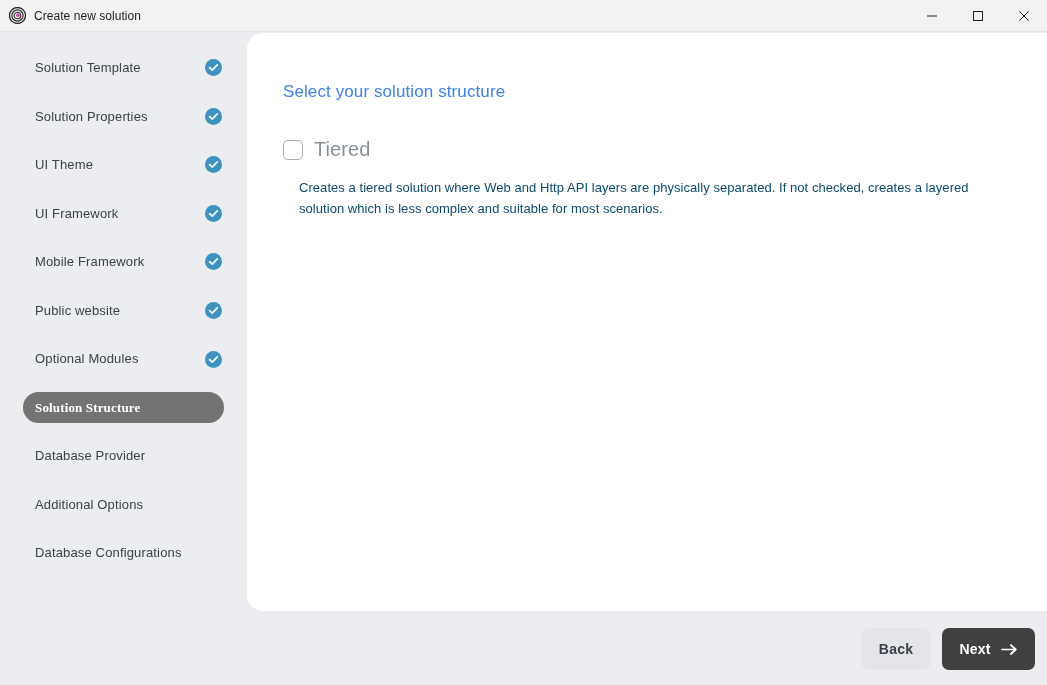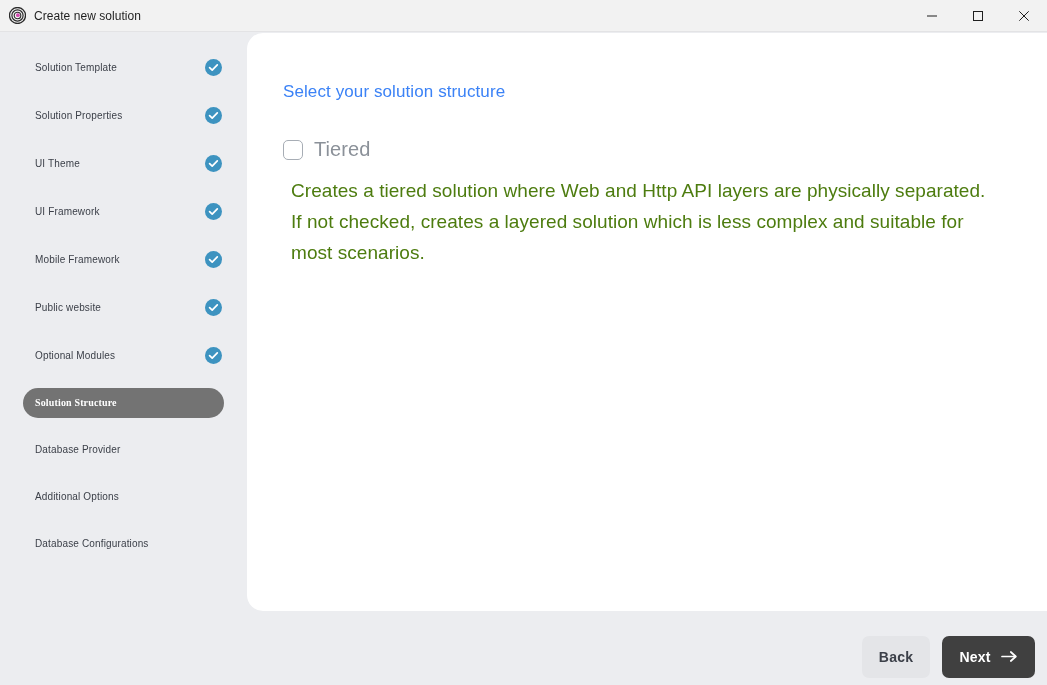--- a/index.html
+++ b/index.html
@@ -124,21 +124,21 @@
     min-height: 30px;
     display: flex;
     align-items: center;
     padding: 7px 12px 7px 12px;
     box-sizing: border-box;
     border-radius: 18px;
     cursor: pointer;
   }
   .nav-item + .nav-item { margin-top: 17px; }
   .nav-label {
-    font-size: 10px;
+    font-size: 13px;
     color: #3c4049;
     line-height: 1.35;
     flex: 1 1 auto;
     letter-spacing: 0.15px;
   }
   .nav-item.active {
     background: #737373;
     font-family: Liberation Serif, serif;
   }
   .nav-item.active .nav-label {
@@ -189,37 +189,37 @@
     cursor: pointer;
     position: relative;
   }
   .checkbox-label {
     font-size: 20px;
     color: #8b9199;
     cursor: pointer;
     letter-spacing: 0.1px;
   }
   .help-text {
-    font-size: 19px;
-    color: #4d7c0f;
+    font-size: 13px;
+    color: #0c4a6e;
     line-height: 1.62;
     max-width: 724px;
-    margin: 8px;
+    margin: 16px;
     letter-spacing: 0.05px;
   }
 
   
   .footer {
     position: absolute;
     left: 0;
     top: 596px;
     width: 1047px;
     height: 57px;
     display: flex;
-    align-items: center;
+    align-items: flex-start;
     justify-content: flex-end;
     padding-right: 12px;
     box-sizing: border-box;
     gap: 12px;
   }
   .btn {
     border: none;
     border-radius: 7px;
     font-family: "Liberation Sans", sans-serif;
     font-size: 14px;

